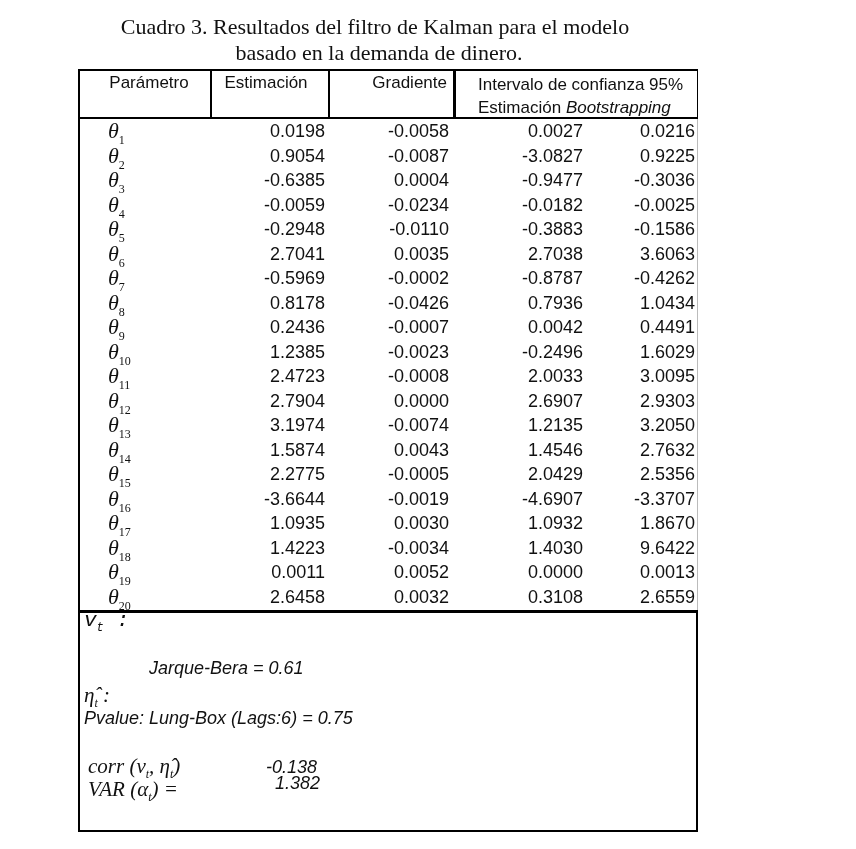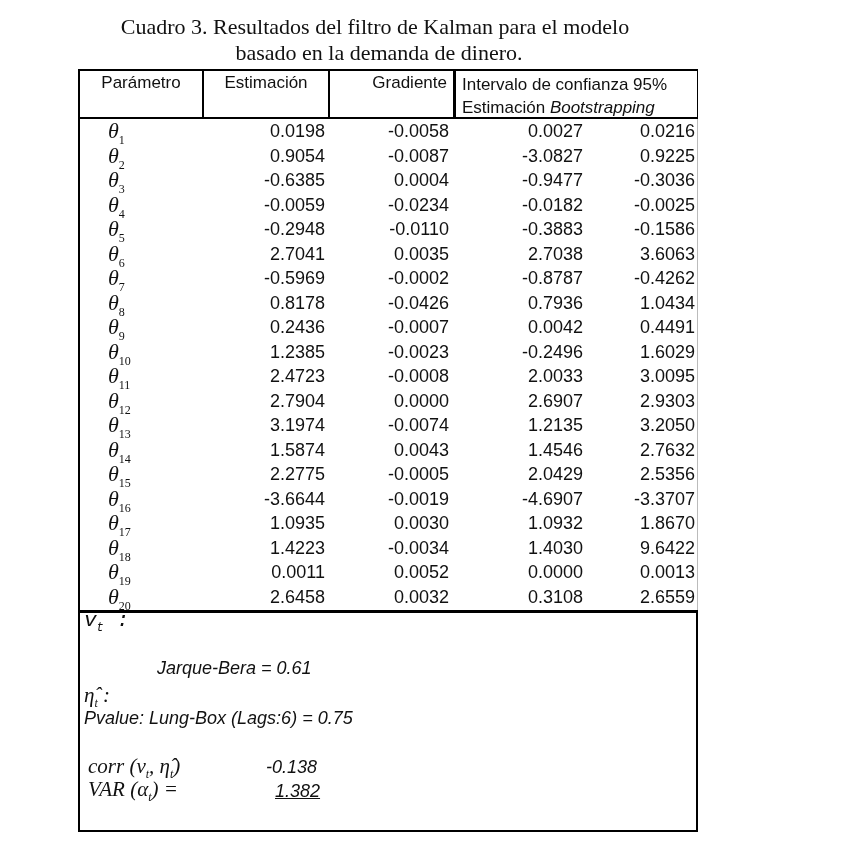--- a/index.html
+++ b/index.html
@@ -5,24 +5,24 @@
   html, body { margin: 0; padding: 0; background: #ffffff; }
   body { width: 856px; height: 849px; position: relative; overflow: hidden; color: #111; }
   .caption { position: absolute; left: 70px; top: 14px; width: 610px; text-align: center;
     font-family: "Liberation Serif", serif; font-size: 22px; line-height: 26px; }
   .caption .l1 { display: block; }
   .caption .l2 { display: block; padding-left: 8px; }
   .tbl { position: absolute; left: 78px; top: 69px; width: 620px; }
   .hdr { position: relative; height: 50px; border: 2px solid #000; box-sizing: border-box; border-right-width: 1px;
     font-family: "Liberation Sans", sans-serif; font-size: 17px; }
   .hdr .col { position: absolute; top: 0; height: 48px; box-sizing: border-box; }
-  .hdr .c1 { left: 0; width: 124px; border-right: 2px solid #000; text-align: center; padding-top: 2px; }
+  .hdr .c1 { left: 8px; width: 124px; border-right: 2px solid #000; text-align: center; padding-top: 2px; }
   .hdr .c2 { left: 124px; width: 126px; border-right: 2px solid #000; text-align: center; padding-top: 2px; }
   .hdr .c3 { left: 250px; width: 126px; border-right: 3px solid #000; text-align: right; padding-right: 6px; padding-top: 2px; }
-  .hdr .c4 { left: 376px; width: 243px; padding-left: 6px; padding-top: 2px; line-height: 23px; }
+  .hdr .c4 { left: 392px; width: 243px; padding-left: 6px; padding-top: 2px; line-height: 23px; }
   .hdr .c4 i { font-style: italic; }
   .body { position: relative; border-left: 2px solid #000; border-right: 1px solid #bbb; box-sizing: border-box; padding-top: 1px; }
   .row { position: relative; height: 24.5px; font-family: "Liberation Sans", sans-serif; font-size: 18px; }
   .row span { position: absolute; top: 1px; }
   .row .p { left: 28px; width: 44px; text-align: left; font-family: "Liberation Serif", serif; font-style: italic; font-size: 22px; top: -2px; }
   .row .p sub { font-style: normal; font-size: 12px; vertical-align: -6px; }
   .row .v1 { right: 372px; text-align: right; }
   .row .v2 { right: 248px; text-align: right; }
   .row .v3 { right: 114px; text-align: left; margin-left: 13px; }
   .row .v4 { right: 2px; text-align: left; }
@@ -189,21 +189,21 @@
         <span class="p"><span style="position:static">θ</span><sub>20</sub></span>
         <span class="v1">2.6458</span>
         <span class="v2">0.0032</span>
         <span class="v3">0.3108</span>
         <span class="v4">2.6559</span>
       </div>
     </div>
 
   <div class="foot">
     <div class="ln math" style="top:-4px;font-family:Liberation Mono, monospace;"><span>v</span><sub>t</sub><span> :</span></div>
-    <div class="ln" style="top:45px; left:77px;">Jarque-Bera = 0.61</div>
+    <div class="ln" style="top:45px; left:69px;">Jarque-Bera = 0.61</div>
     <div class="ln math" style="top:70px;"><span>η̂</span><sub>t</sub><span> :</span></div>
     <div class="ln" style="top:95px;text-align:right;">Pvalue: Lung-Box (Lags:6) = 0.75</div>
     <div class="ln math" style="top:141px; left:8px;text-align:center;"><span>corr (v</span><sub>t</sub><span>, η̂</span><sub>t</sub><span>)</span></div>
     <div class="ln" style="top:144px; left:186px;">-0.138</div>
     <div class="ln math" style="top:164px; left:8px;"><span>VAR (α</span><sub>t</sub><span>) =</span></div>
-    <div class="ln" style="top:168px; left:195px;text-decoration:underline;">1.382</div>
+    <div class="ln" style="top:160px; left:195px;">1.382</div>
   </div>
 </div>
 
 </body></html>

